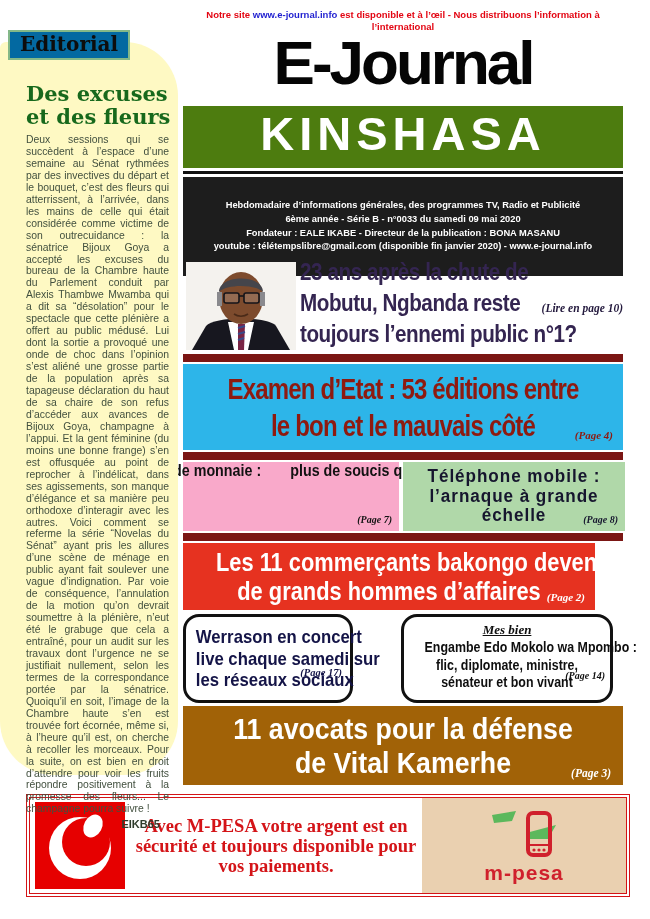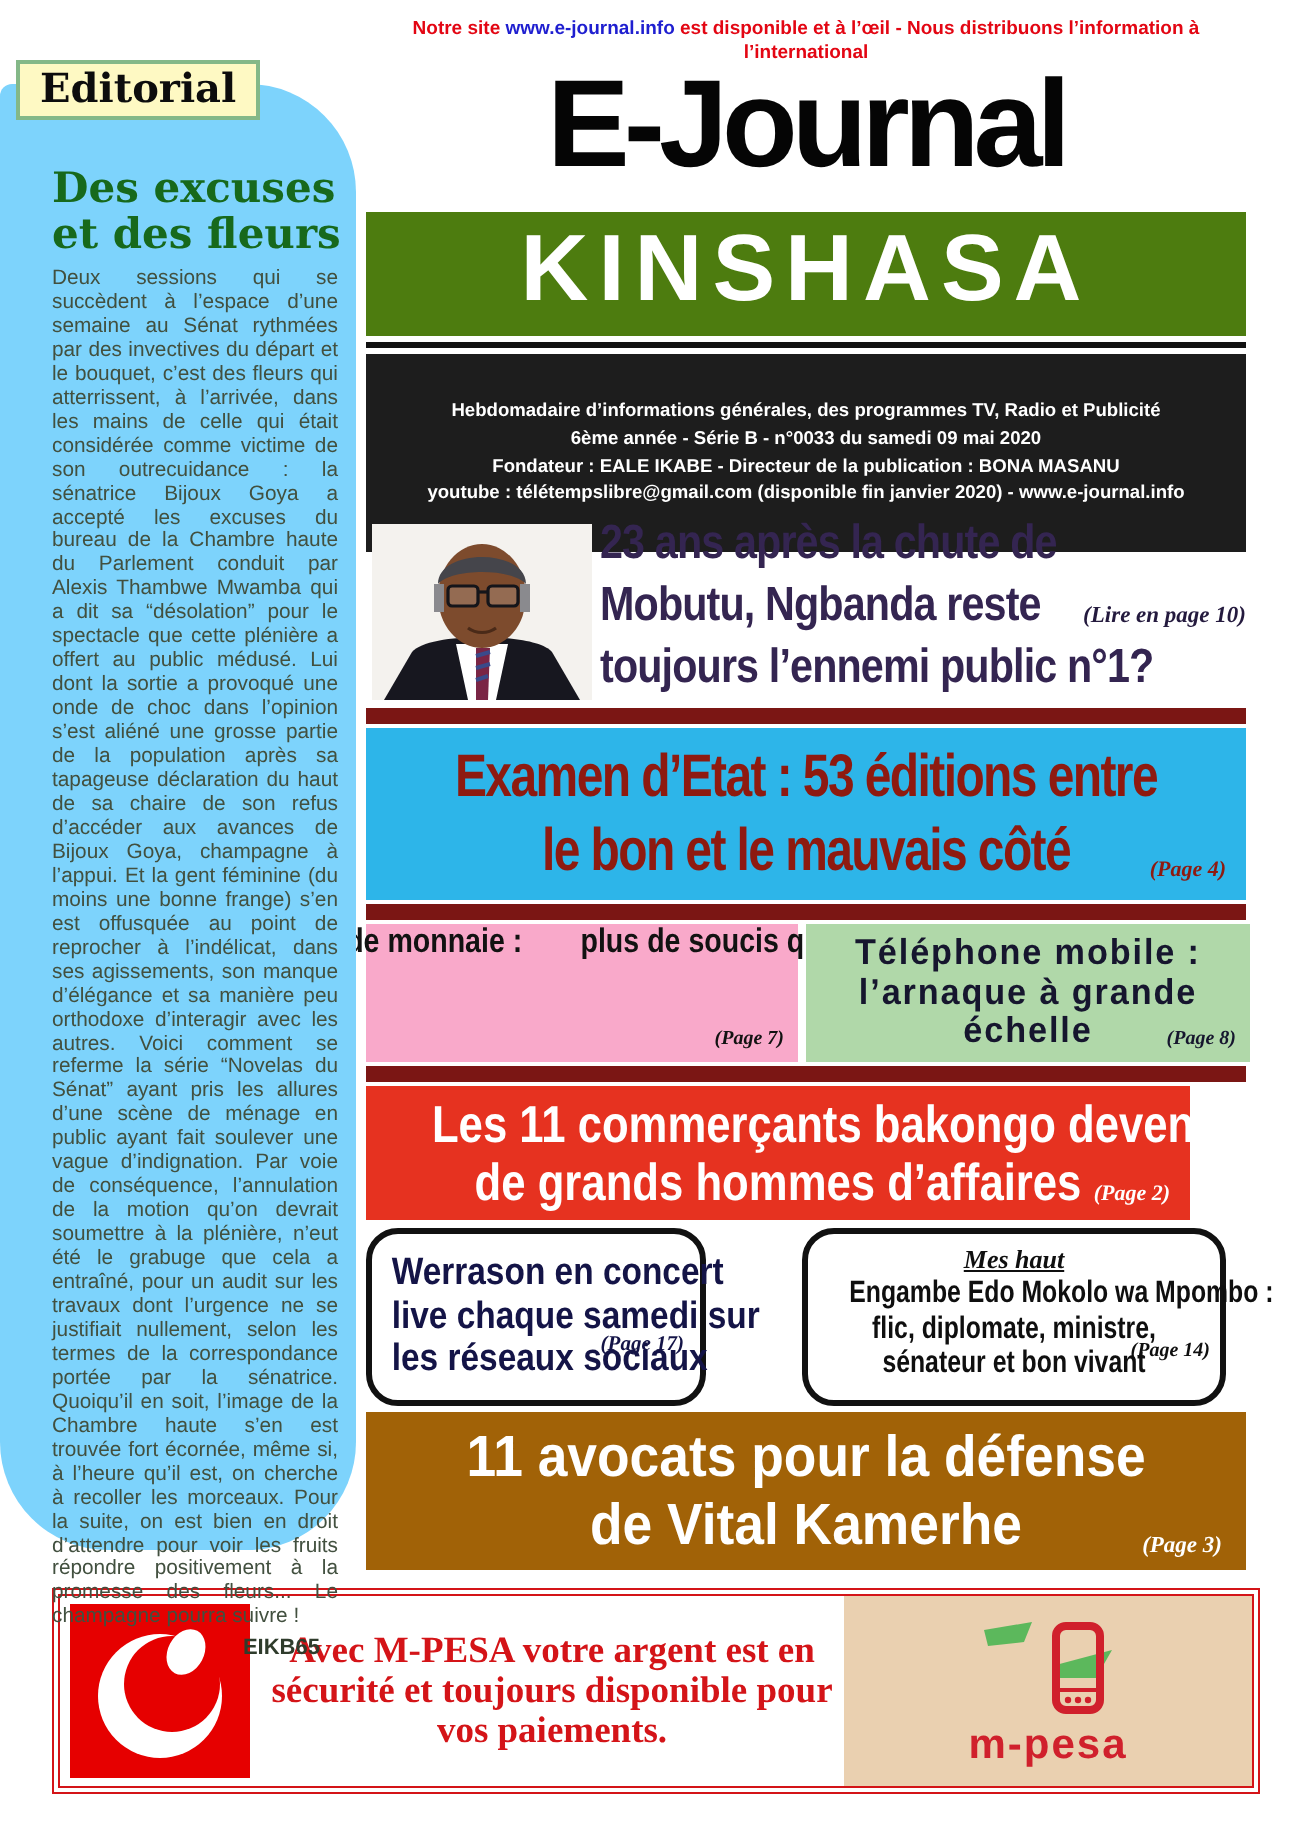--- a/index.html
+++ b/index.html
@@ -1,22 +1,22 @@
 <!DOCTYPE html>
 <html><head>
 <meta charset="utf-8">
 <style>
   html,body{margin:0;padding:0;}
   body{width:650px;height:919px;position:relative;background:#fff;font-family:"Liberation Sans",sans-serif;overflow:hidden;}
 
   .topbar{position:absolute;left:183px;top:9px;width:440px;text-align:center;font:bold 9.5px/12px "Liberation Sans",sans-serif;color:#e30613;}
   .toplink{color:#1f1fd0;text-decoration:none;cursor:pointer;}
 
-  .ed-label{position:absolute;left:8px;top:30px;z-index:3;background:#fef9c3;border:2px solid #84b888;padding:0 10px 2px;font:bold 20px "DejaVu Serif",serif;color:#0d0d0d;}
-  .ed-blob{position:absolute;left:0;top:42px;width:178px;height:733px;background:#7dd3fc;border-radius:6px 54px 54px 54px;z-index:1;}
+  .ed-label{position:absolute;left:8px;top:30px;z-index:3;background:#0369a1;border:2px solid #84b888;padding:0 10px 2px;font:bold 20px "DejaVu Serif",serif;color:#0d0d0d;}
+  .ed-blob{position:absolute;left:0;top:42px;width:178px;height:733px;background:#fef9c3;border-radius:6px 54px 54px 54px;z-index:1;}
   .ed-title{margin:40px 4px 4px 26px;font:bold 21px/23px "DejaVu Serif",serif;color:#17691c;}
   .ed-body{margin:6px 9px 0 26px;font:10.4px/11.95px "Liberation Sans",sans-serif;color:#42503f;text-align:justify;}
   .ed-sig{margin:3px 18px 0 0;text-align:right;font:bold 11px "Liberation Sans",sans-serif;color:#2f3c2c;}
 
   .masthead{position:absolute;left:183px;top:24px;width:440px;text-align:center;font:900 62px/78px "Liberation Sans",sans-serif;letter-spacing:-3px;color:#050505;}
   .kinshasa{position:absolute;left:183px;top:106px;width:440px;height:62px;background:#4d7c0f;display:flex;align-items:flex-start;justify-content:center;}
   .kinshasa span{font:900 47px "Liberation Sans",sans-serif;color:#fff;letter-spacing:5px;}
   .mast-rule{position:absolute;left:183px;top:171px;width:440px;height:3px;background:#111;}
 
   .infobar{position:absolute;left:183px;top:177px;width:440px;height:99px;background:#1d1d1d;color:#fff;display:flex;flex-direction:column;justify-content:center;text-align:center;font:bold 9.3px/13.6px "Liberation Sans",sans-serif;}
@@ -150,21 +150,21 @@
 </div>
 
 <div class="werbox">
   <span class="ln">Werrason en concert</span>
   <span class="ln">live chaque samedi sur</span>
   <span class="ln">les réseaux sociaux</span>
   <span class="ref">(Page 17)</span>
 </div>
 
 <div class="mesbox">
-  <div class="mes-kicker">Mes haut</div>
+  <div class="mes-kicker">Mes bien</div>
   <span class="ln">Engambe Edo Mokolo wa Mpombo :</span>
   <span class="ln">flic, diplomate, ministre,</span>
   <span class="ln">sénateur et bon vivant</span>
   <span class="ref">(Page 14)</span>
 </div>
 
 <div class="bluebox">
   <span class="ln">11 avocats pour la défense</span>
   <span class="ln">de Vital Kamerhe</span>
   <span class="ref">(Page 3)</span>

